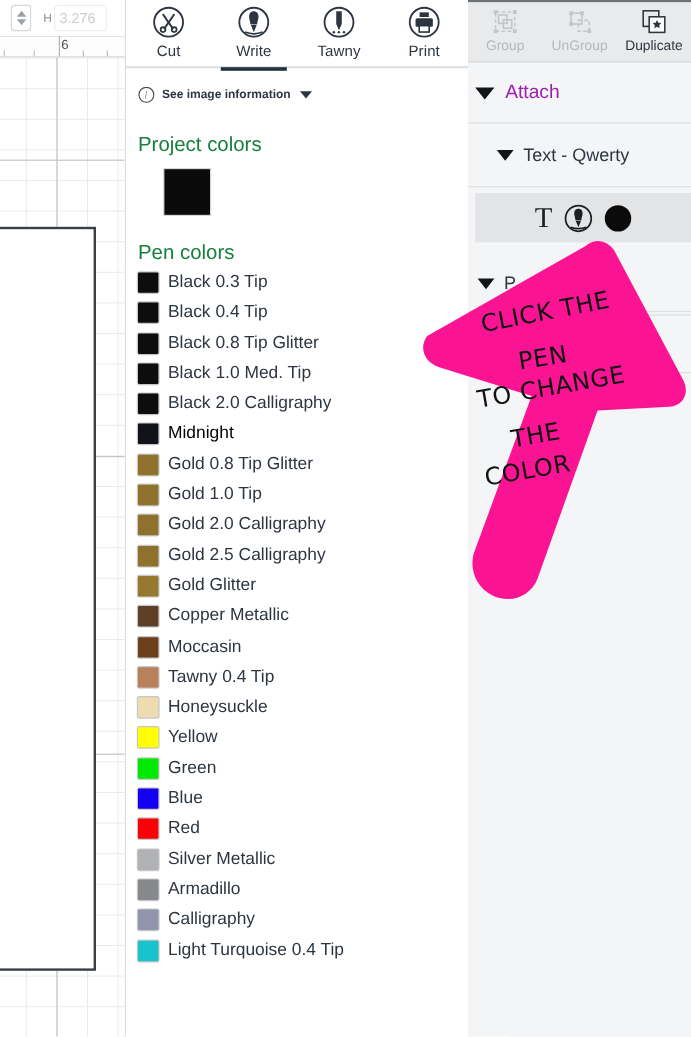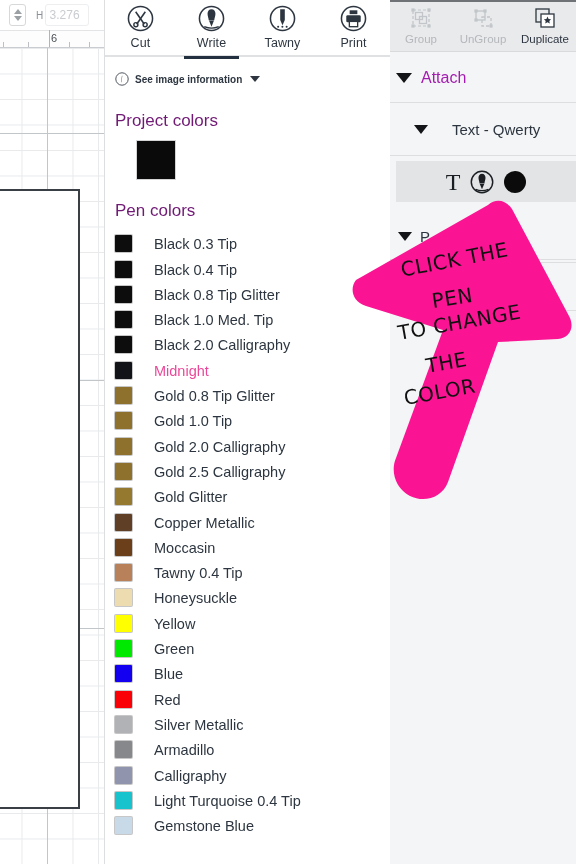--- a/index.html
+++ b/index.html
@@ -86,37 +86,37 @@
   }
   #see-info {
     height: 44px; display: flex; align-items: center; padding-left: 10px; gap: 6px;
   }
   #see-info .info-ico { width: 14px; height: 14px; display:block; }
   #see-info .txt { font-size: 10px; font-weight: bold; color: #2d3640; }
   #see-info .caret {
     width:0;height:0;border-left:5px solid transparent;border-right:5px solid transparent;
     border-top:6px solid #2d3640; margin-left:2px;
   }
-  .sec-title { font-size: 17px; color: #701a75; padding: 10px 0 0 10px; }
+  .sec-title { font-size: 17px; color: #15803d; padding: 10px 0 0 10px; }
   #project-swatch-wrap { padding: 10px 0 0 32px; }
   #project-swatch {
     width: 38px; height: 38px; background: #0a0a0a;
     box-shadow: 0 0 0 1px #d2d4d6;
   }
   #pen-colors-title { padding-top: 22px; }
   #pen-list { padding: 6px 0 0 10px; }
   .pen-row {
-    height: 25.3px; display: flex; align-items: flex-end; gap: 22px; cursor: pointer;
+    height: 25.3px; display: flex; align-items: flex-start; gap: 8px; cursor: pointer;
   }
   .pen-sw {
     width: 17px; height: 17px; flex: 0 0 17px;
     box-shadow: 0 0 0 1px rgba(0,0,0,.22); border-radius: 1px;
   }
   .pen-name { font-size: 14.5px; color: #2d3640; white-space: nowrap; }
-  .pen-row.hovered .pen-name { color: #ec4899; }
+  .pen-row.hovered .pen-name { color: #000000; }
 
   
   #layers-panel {
     position: absolute; left: 390px; top: 0; width: 186px; height: 864px;
     background: #f4f5f6; overflow: hidden;
   }
   #layers-panel .topline { position:absolute; left:0; top:0; width:186px; height:2px; background:#6f7378; }
   #edit-toolbar {
     position: absolute; left: 0; top: 2px; width: 186px; height: 50px;
     background: #e9eaec; display: flex; align-items: flex-start;
@@ -134,21 +134,21 @@
     display: flex; align-items: center; gap: 9px; padding-left: 6px;
     border-bottom: 1px solid #dcdee0; background: #f4f5f6;
   }
   .tri {
     width:0;height:0;border-left:8px solid transparent;border-right:8px solid transparent;
     border-top:10px solid #121417;
   }
   #attach-row .lbl { font-size: 16px; color: #a21caf; }
   #group-row {
     position: absolute; left: 0; top: 104px; width: 186px; height: 52px;
-    display: flex; align-items: center; gap: 24px; padding-left: 24px;
+    display: flex; align-items: center; gap: 8px; padding-left: 24px;
     border-bottom: 1px solid #dcdee0; background: #f4f5f6; text-align: right;
   }
   #group-row .tri { border-left-width:7px;border-right-width:7px;border-top-width:9px; }
   #group-row .lbl { font-size: 15px; color: #2d3640; }
   #layer-item {
     position: absolute; left: 6px; top: 161px; width: 180px; height: 41px;
     background: #e2e4e6; display: flex; align-items: center;
     justify-content: center; gap: 10px; cursor: pointer;
   }
   #layer-item .t-glyph { font-size: 24px; color: #1b1f24; line-height: 1; font-family:"Liberation Serif", serif;}
@@ -357,24 +357,20 @@
           <span class="pen-sw" style="background: rgb(134, 136, 139);"></span>
           <span class="pen-name">Armadillo</span>
         </div>
         <div class="pen-row">
           <span class="pen-sw" style="background: rgb(144, 148, 173);"></span>
           <span class="pen-name">Calligraphy</span>
         </div>
         <div class="pen-row">
           <span class="pen-sw" style="background: rgb(23, 195, 205);"></span>
           <span class="pen-name">Light Turquoise 0.4 Tip</span>
-        </div>
-        <div class="pen-row">
-          <span class="pen-sw" style="background: rgb(200, 217, 232);"></span>
-          <span class="pen-name">Gemstone Blue</span>
         </div>
       </div>
   </div>
 
   <div id="layers-panel">
     <div class="topline"></div>
 
     <div id="edit-toolbar">
 
       <div class="edit-btn">

